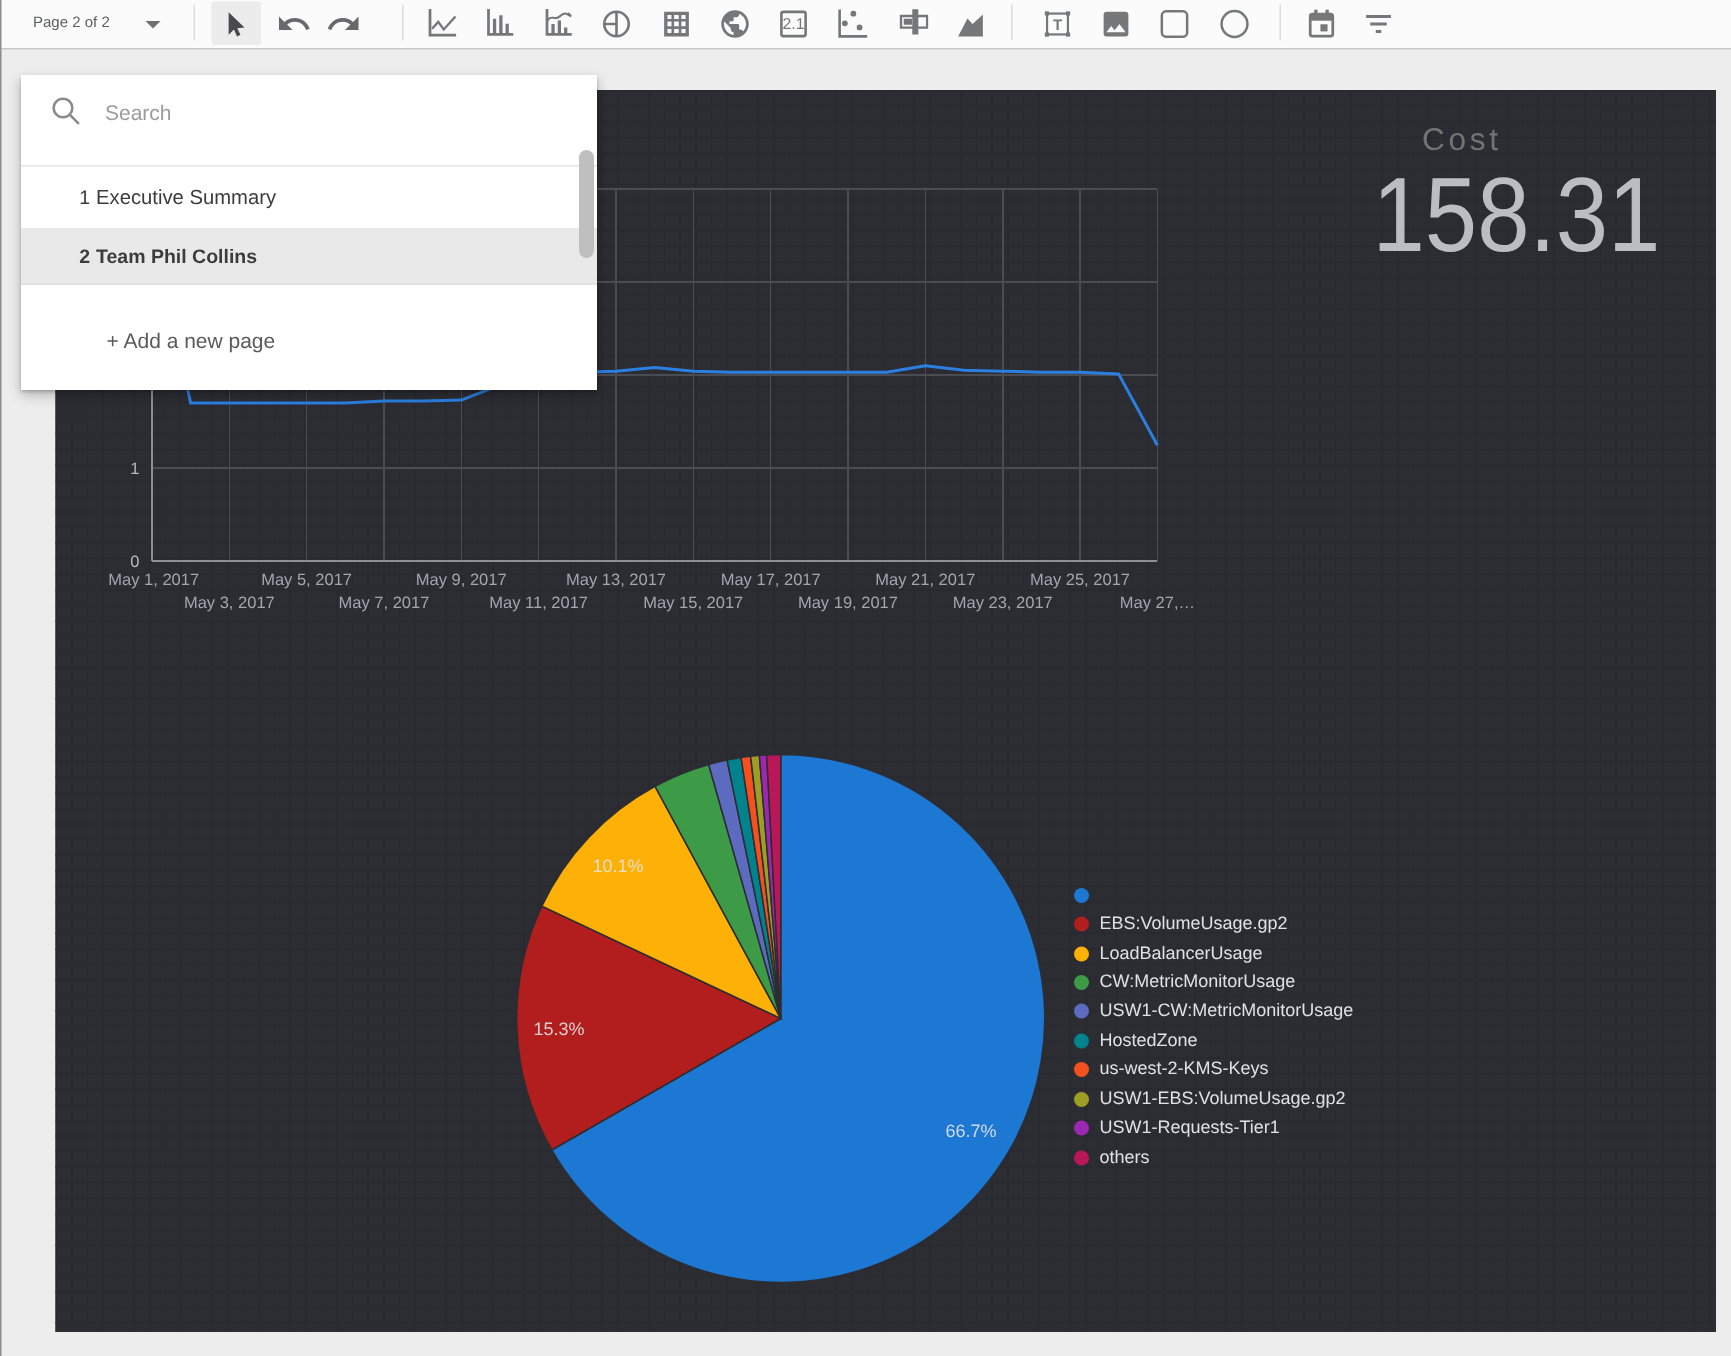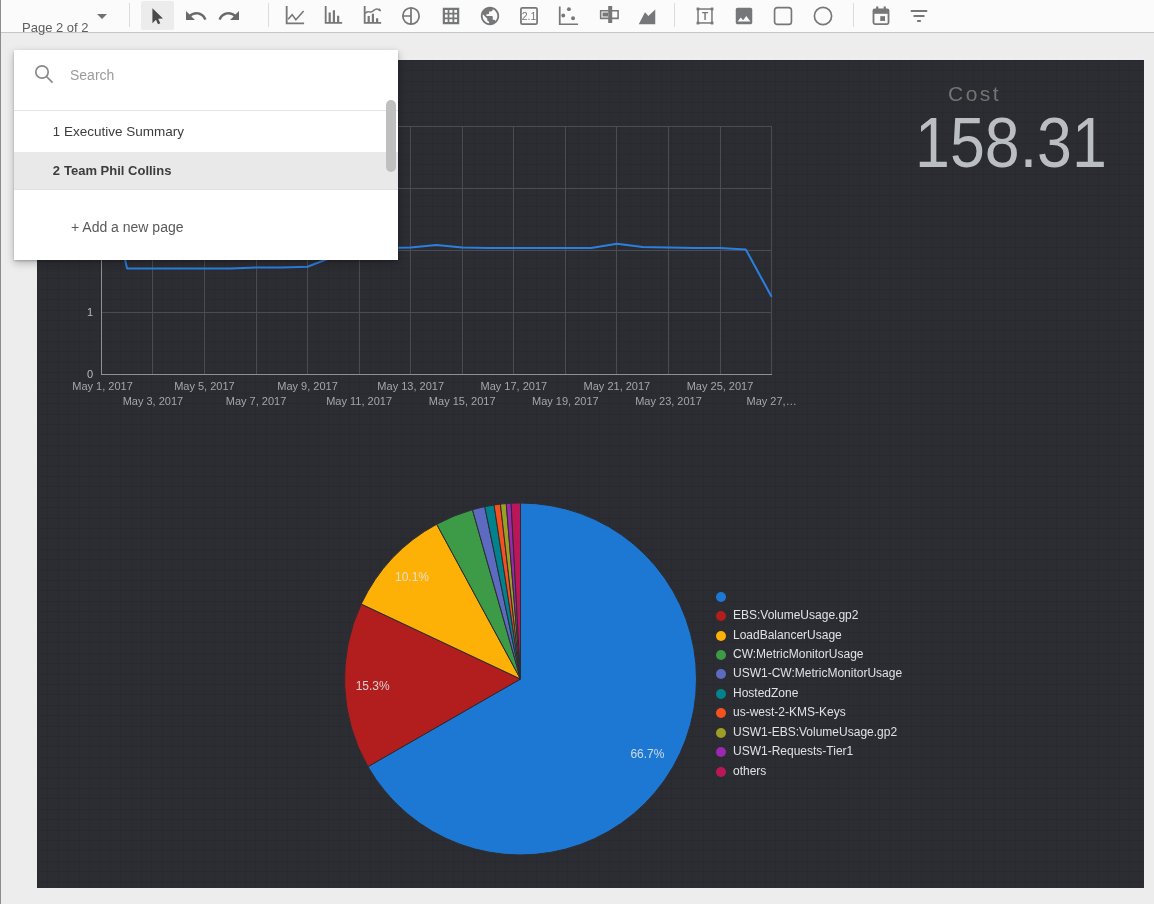--- a/index.html
+++ b/index.html
@@ -6,21 +6,21 @@
   body{width:1154px;height:904px;overflow:hidden;position:relative;
        font-family:"Liberation Sans",sans-serif;background:#ededee;}
   .abs{position:absolute;}
   
   #toolbar{left:0;top:0;width:1154px;height:32px;background:#fbfbfb;
            border-bottom:1px solid #c5c6c8;}
   #leftedge{left:0;top:0;width:1px;height:904px;background:#8c8c90;z-index:99;}
   .tsep{top:3px;width:1px;height:24px;background:#dcdcde;}
   .ticon{top:5px;width:22px;height:22px;color:#767779;}
   .ticon svg{display:block;}
-  #pagebtn{left:22px;top:12px;height:32px;line-height:32px;font-size:13px;color:#5d5e60;}
+  #pagebtn{left:22px;top:0;height:32px;line-height:32px;font-size:10px;color:#5d5e60;}
   #caret{left:97px;top:14px;width:0;height:0;border-left:5px solid transparent;
          border-right:5px solid transparent;border-top:5.5px solid #707174;}
   #selbg{left:141px;top:1px;width:33px;height:29px;background:#ececec;border-radius:2px;}
   
   #canvas{left:37px;top:60px;width:1107px;height:828px;background:#2c2d33;
     background-image:
       repeating-linear-gradient(to right, #292a2f 0px, #292a2f 1px, transparent 1px, transparent 10.4px),
       repeating-linear-gradient(to bottom, #292a2f 0px, #292a2f 1px, transparent 1px, transparent 10.4px);}
   
   #cost-label{left:914px;top:82px;font-size:21px;letter-spacing:2.5px;color:#737373;margin-left:34px;}

